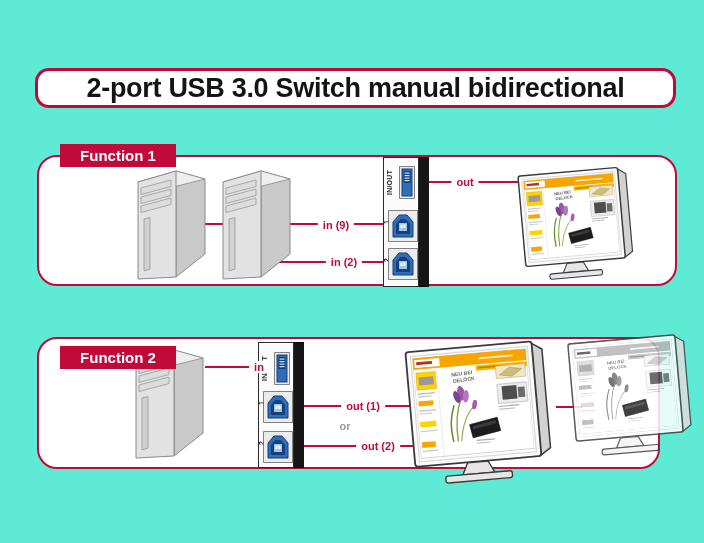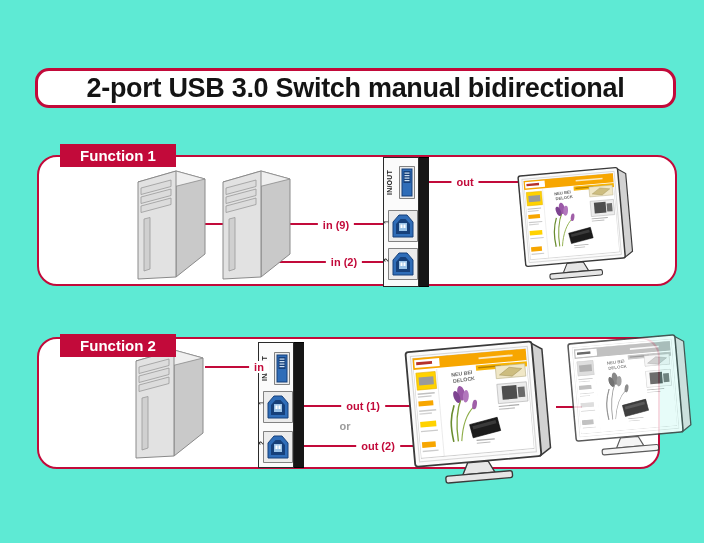--- a/index.html
+++ b/index.html
@@ -18,21 +18,21 @@
     position:absolute;border:2.5px solid #c20a3a;border-radius:20px;background:#fff;z-index:1;
   }
   #f1-panel{left:37px;top:155px;width:636px;height:127px;}
   #f2-panel{left:37px;top:337px;width:619px;height:128px;}
   .fn-tab{
     position:absolute;left:60px;width:116px;height:23px;background:#c20a3a;color:#fff;
     display:flex;align-items:center;justify-content:center;
     font-size:15px;font-weight:bold;z-index:5;
   }
   #f1-tab{top:144px;}
-  #f2-tab{top:334px;}
+  #f2-tab{top:346px;}
   
   .wire{position:absolute;height:2px;background:#c20a3a;z-index:2;}
   .wire-label{
     position:absolute;transform:translate(-50%,-50%);background:#fff;padding:0 5px;
     font-size:11px;font-weight:bold;color:#c20a3a;white-space:nowrap;z-index:4;
   }
   .or-label{color:#9c9c9c;}
   
   .tower{position:absolute;z-index:3;}
   .monitor{position:absolute;z-index:3;transform:rotate(-5deg);transform-origin:center;}

